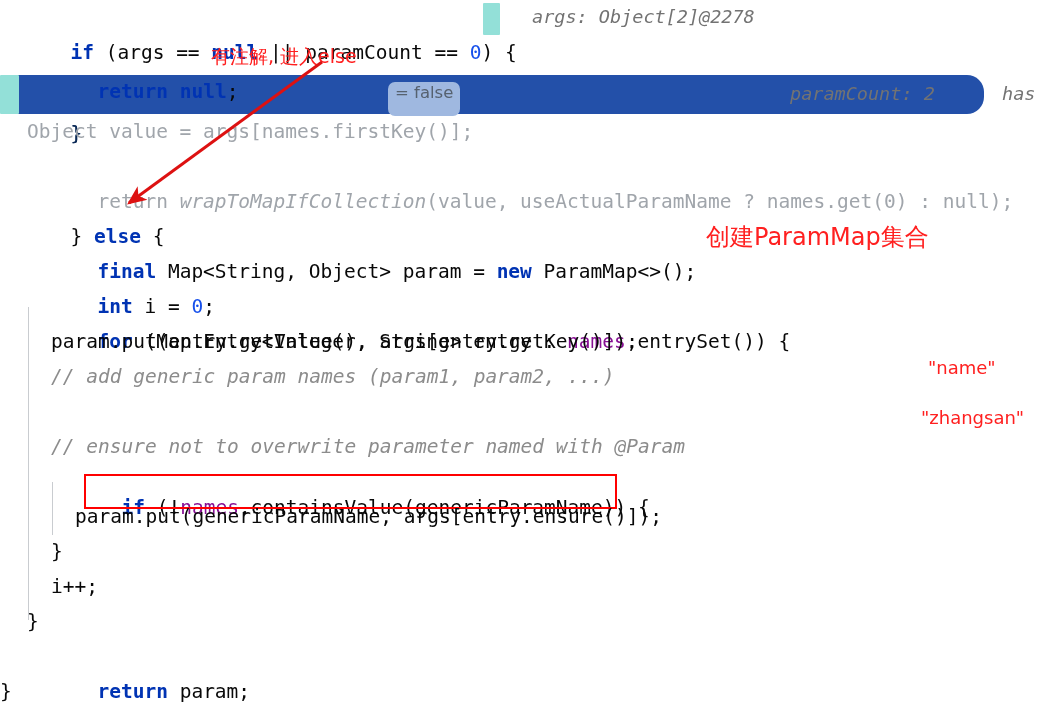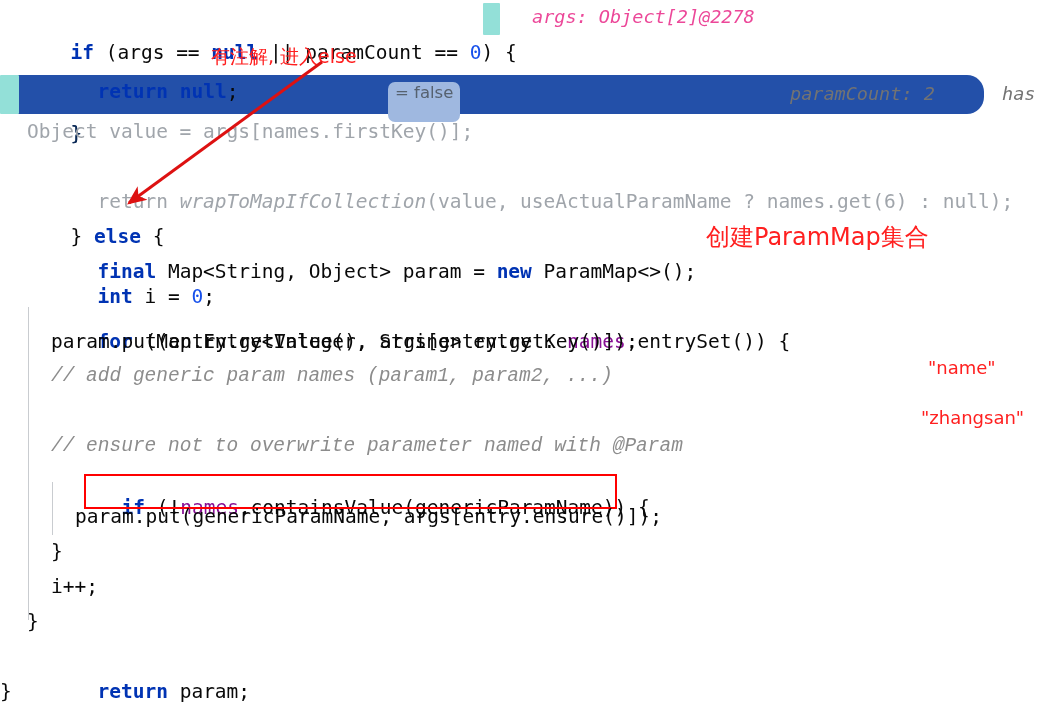--- a/index.html
+++ b/index.html
@@ -45,21 +45,21 @@
     background: #2350a9;
     color: #ffffff;
     border-radius: 17px;
   }
 
   
   .kw      { color: #0033b3; font-weight: bold; }
   .num     { color: #1750eb; }
   .fieldm  { color: #871094; }
   .constf  { color: #871094; font-style: italic; }
-  .cmt     { color: #8c8c8c; font-style: italic; font-family: Liberation Mono, monospace; }
+  .cmt     { color: #8c8c8c; font-style: italic; }
   .dim     { color: #a0a5ab; }
   .dimi    { color: #a0a5ab; font-style: italic; }
 
   .current .kw      { color: #ffffff; font-weight: bold; }
   .current .brace-hl{ color: #0b2a57; }
 
   
   .bracehl {
     position: absolute;
     background: #93e0d8;
@@ -74,35 +74,35 @@
   }
 
   
   .valbadge {
     position: absolute;
     background: #9fb8e0;
     border-radius: 7px;
     color: #56616f;
     font-size: 16.5px;
     line-height: 22px;
-    height: 40px;
+    height: 34px;
     padding: 0 7px;
     white-space: pre;
     font-family: "DejaVu Sans", "Liberation Sans", sans-serif;
   }
 
   
   .hint {
     position: absolute;
     font-size: 18.5px;
     font-style: italic;
     white-space: pre;
     font-family: "DejaVu Sans Mono", "Liberation Mono", monospace;
   }
-  .hint.onlight { color: #ec4899; }
+  .hint.onlight { color: #737373; }
   .hint.ondark  { color: #737373; }
 
   
   .anno {
     position: absolute;
     color: #ff2020;
     font-family: "DejaVu Sans", "Liberation Sans", sans-serif;
     font-size: 18px;
     white-space: pre;
     line-height: 22px;
@@ -162,37 +162,37 @@
       <span class="kw">return</span><span> </span><span class="kw">null</span><span>;</span>
     </span>
   </div>
 
   <div class="line" style="top:114px;">
     <span class="code dim" style="left:27px;">Object value = args[names.firstKey()];</span>
   </div>
 
   <div class="line" style="top:149px;">
     <span class="code" style="left:27px;">
-      <span class="dim">return </span><span class="dimi">wrapToMapIfCollection</span><span class="dim">(value, useActualParamName ? names.get(6) : null);</span>
+      <span class="dim">return </span><span class="dimi">wrapToMapIfCollection</span><span class="dim">(value, useActualParamName ? names.get(0) : null);</span>
     </span>
   </div>
 
   <div class="line" style="top:184px;">
     <span class="code" style="left:0px;">
       <span>}</span><span> </span><span class="kw">else</span><span> </span><span>{</span>
     </span>
   </div>
 
   <div class="line" style="top:219px;">
     <span class="code" style="left:27px;">
       <span class="kw">final</span><span> Map&lt;String, Object&gt; param = </span><span class="kw">new</span><span> ParamMap&lt;&gt;();</span>
     </span>
   </div>
 
-  <div class="line" style="top:244px;padding-left:32px;">
+  <div class="line" style="top:254px;padding-left:32px;">
     <span class="code" style="left:27px;">
       <span class="kw">int</span><span> i = </span><span class="num">0</span><span>;</span>
     </span>
   </div>
 
   <div class="line" style="top:289px;">
     <span class="code" style="left:27px;">
       <span class="kw">for</span><span> (Map.Entry&lt;Integer, String&gt; entry : </span><span class="fieldm">names</span><span>.entrySet()) {</span>
     </span>
   </div>

